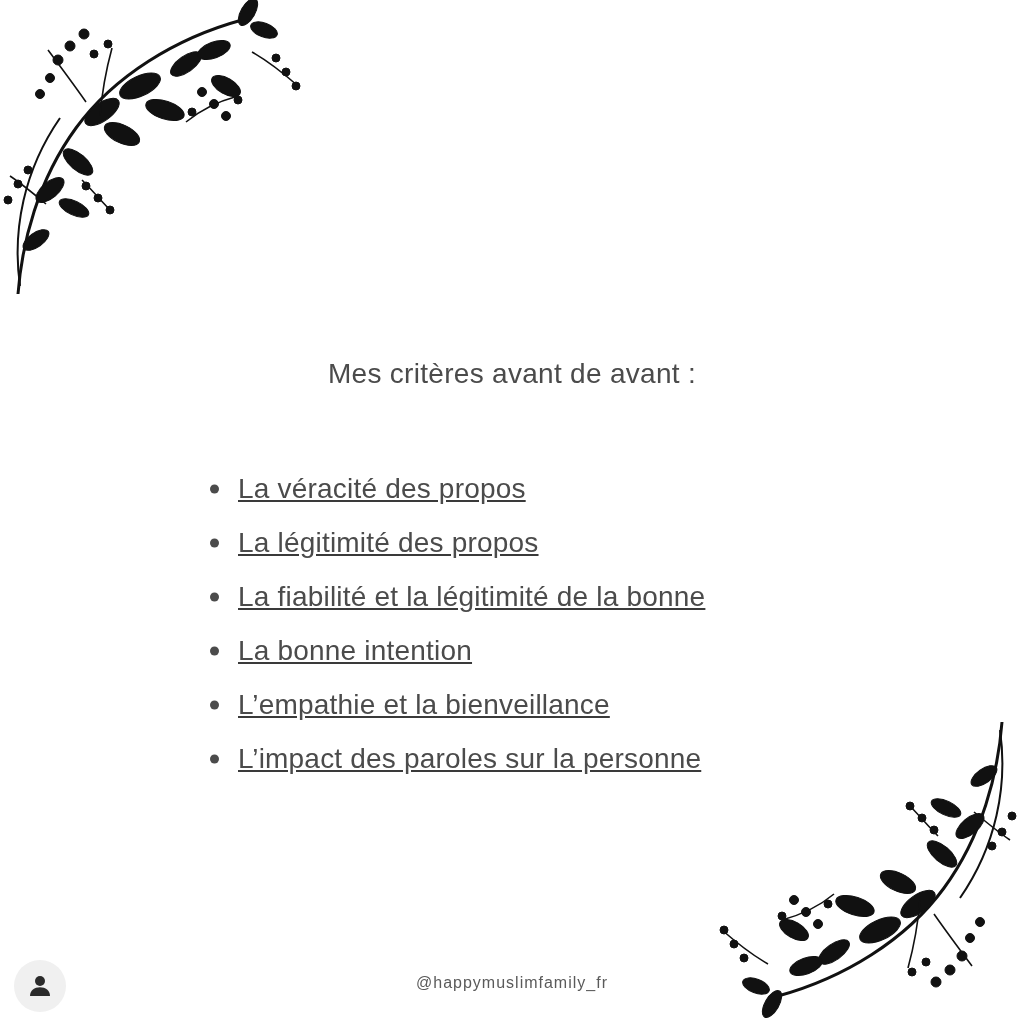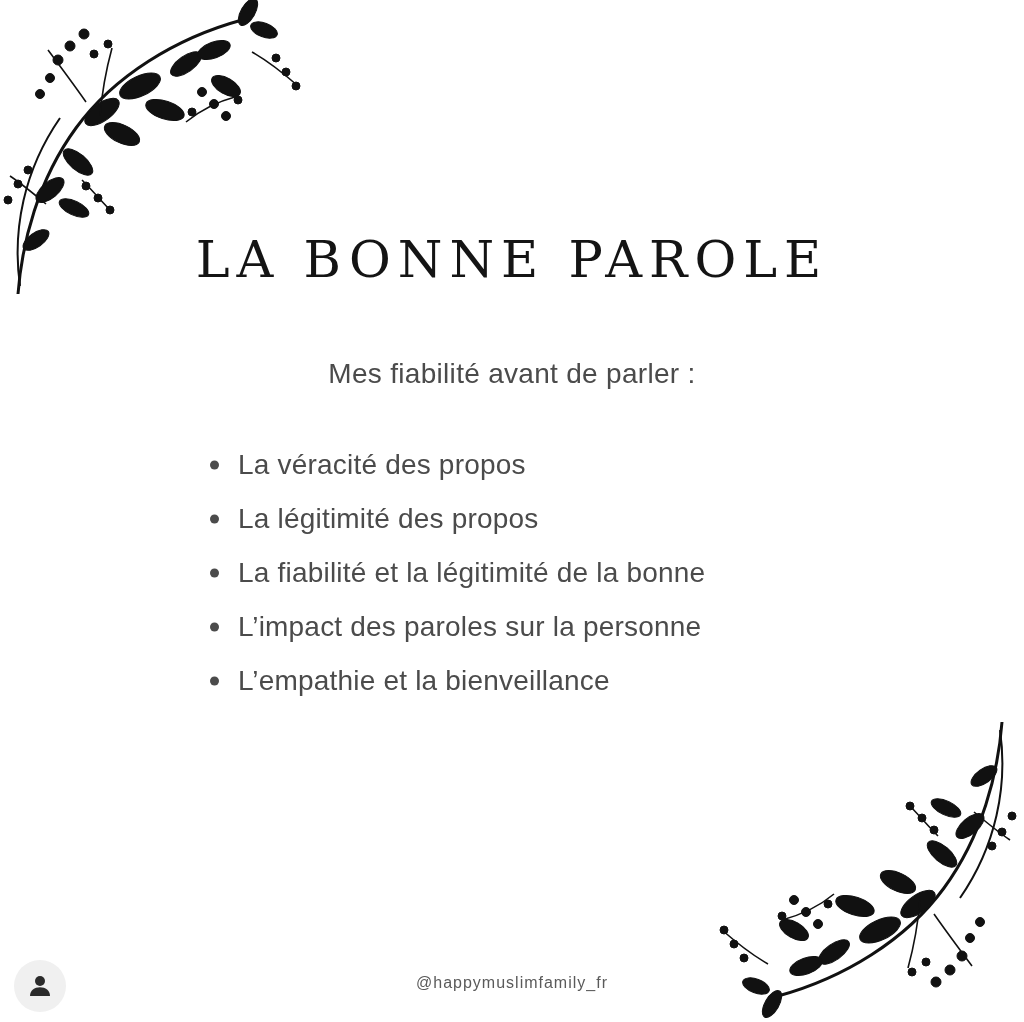--- a/index.html
+++ b/index.html
@@ -65,26 +65,27 @@
     width: 100%;
     text-align: center;
     font-size: 28px;
     color: #4b4b4b;
     letter-spacing: 0.3px;
   }
 
   
   .criteria {
     position: absolute;
-    top: 438px;
+    top: 462px;
     left: 206px;
     width: 700px;
     margin: 0;
     padding: 0;
     list-style: none;
+    text-decoration: underline;
   }
   .criteria li {
     position: relative;
     padding-left: 32px;
     font-size: 28px;
     line-height: 54px;
     color: #4b4b4b;
     letter-spacing: 0.2px;
     white-space: nowrap;
   }
@@ -240,44 +241,47 @@
           <path d="M110 122 C112 98 116 76 122 54"></path>
           <path d="M196 128 C208 118 226 108 248 102"></path>
           <path d="M262 58 C276 66 292 78 308 92"></path>
           <path d="M56 210 C44 200 32 190 20 182"></path>
           <path d="M92 186 C102 196 112 208 122 218"></path>
         </g>
       </g>
     </svg>
   </div>
 
-  <h1 class="title">LA BONNE PAROLE</h1>
-
-  <p class="subtitle">Mes fiabilité avant de parler :</p>
+
+  <p class="subtitle">Mes critères avant de avant :</p>
 
   <ul class="criteria">
     <li>
       <span class="bullet"></span>
       <span>La véracité des propos</span>
     </li>
     <li>
       <span class="bullet"></span>
       <span>La légitimité des propos</span>
     </li>
     <li>
       <span class="bullet"></span>
       <span>La fiabilité et la légitimité de la bonne</span>
     </li>
     <li>
       <span class="bullet"></span>
+      <span>La bonne intention</span>
+    </li>
+    <li>
+      <span class="bullet"></span>
+      <span>L’empathie et la bienveillance</span>
+    </li>
+    <li>
+      <span class="bullet"></span>
       <span>L’impact des paroles sur la personne</span>
-    </li>
-    <li>
-      <span class="bullet"></span>
-      <span>L’empathie et la bienveillance</span>
     </li>
   </ul>
 
   <div class="handle">@happymuslimfamily_fr</div>
 
   <div class="avatar">
     <svg width="30" height="30" viewBox="0 0 24 24">
       <circle cx="12" cy="8" r="4" fill="#2b2b2b"></circle>
       <path d="M4 20c0-4.4 3.6-7 8-7s8 2.6 8 7z" fill="#2b2b2b"></path>
     </svg>

